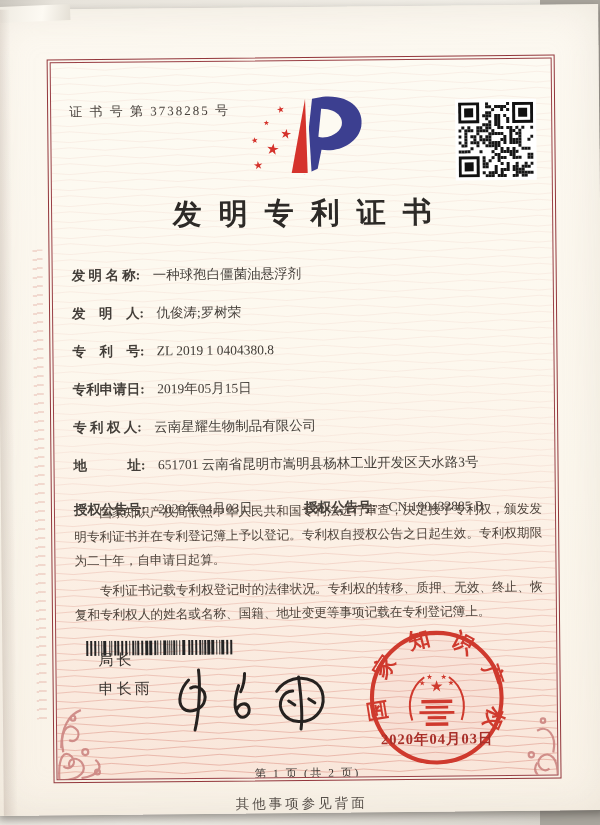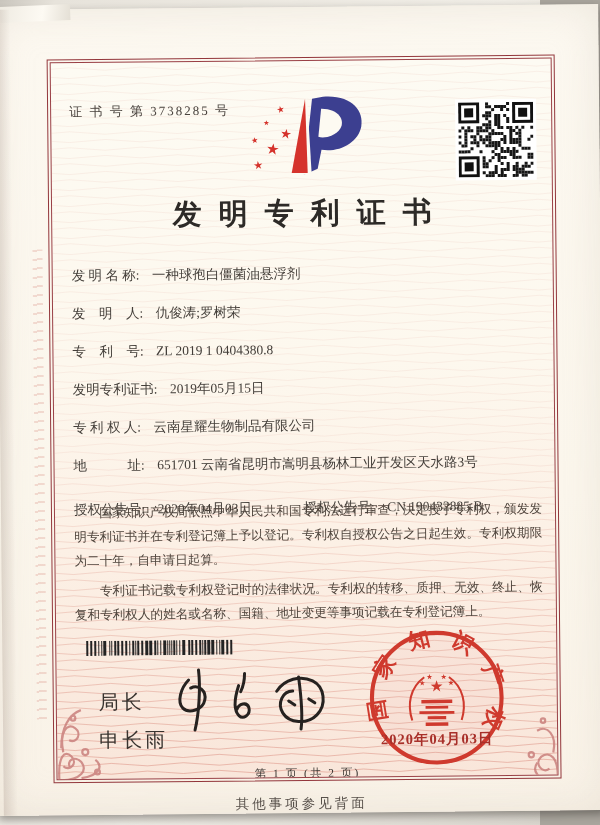--- a/index.html
+++ b/index.html
@@ -35,31 +35,31 @@
   .cert-number{position:absolute;left:18px;top:40px;font-size:13px;letter-spacing:2px;color:#4a443f;}
 
   .logo{position:absolute;left:186px;top:30px;width:128px;height:95px;}
   .qr{position:absolute;left:404px;top:40px;width:75px;height:75px;background:#fff;padding:3px;}
 
   .title{position:absolute;left:0;top:133px;width:100%;text-align:center;
     font-size:29px;color:#2d2a27;font-weight:600;letter-spacing:17px;text-indent:17px;}
 
   .fields{position:absolute;left:19px;top:204px;width:470px;font-size:13.5px;color:#433e39;}
   .field-row{margin-bottom:20px;white-space:nowrap;}
-  .field-row .lab{margin-right:9px;}
+  .field-row .lab{margin-right:9px;font-weight:bold;}
   .grant-row{margin-top:26px;}
   .grant-row .pair2{margin-left:48px;}
 
   .paras{position:absolute;left:19px;top:438px;width:468px;font-size:12.6px;
     line-height:1.92;color:#4e443c;text-align:justify;}
   .paras p{margin:0 0 5px 0;text-indent:2em;}
 
   .barcode{position:absolute;left:29px;top:578px;width:150px;height:15px;}
 
-  .officer{position:absolute;left:42px;top:620px;font-size:20px;color:#38332f;letter-spacing:3px;line-height:1.9;}
+  .officer{position:absolute;left:42px;top:583px;font-size:15px;color:#38332f;letter-spacing:3px;line-height:1.9;}
   .signature{position:absolute;left:104px;top:596px;width:180px;height:85px;}
 
   .seal{position:absolute;left:308px;top:566px;width:144px;height:144px;}
   .seal-date{position:absolute;left:300px;top:670px;width:160px;text-align:center;
     font-size:14.5px;font-weight:bold;color:#a8302a;letter-spacing:1px;}
 
   .page-number{position:absolute;left:0;top:705px;width:100%;text-align:center;
     font-size:11.5px;color:#3c3733;letter-spacing:2px;}
 
   .back-note{position:absolute;left:0;top:788px;width:100%;text-align:center;
@@ -435,21 +435,21 @@
           </div>
           <div class="field-row">
             <span class="lab">发　明　人:</span>
             <span class="val">仇俊涛;罗树荣</span>
           </div>
           <div class="field-row">
             <span class="lab">专　利　号:</span>
             <span class="val">ZL 2019 1 0404380.8</span>
           </div>
           <div class="field-row">
-            <span class="lab">发明专利证书:</span>
+            <span class="lab">专利申请日:</span>
             <span class="val">2019年05月15日</span>
           </div>
           <div class="field-row">
             <span class="lab">专 利 权 人:</span>
             <span class="val">云南星耀生物制品有限公司</span>
           </div>
           <div class="field-row">
             <span class="lab">地　　　址:</span>
             <span class="val">651701 云南省昆明市嵩明县杨林工业开发区天水路3号</span>
           </div>

